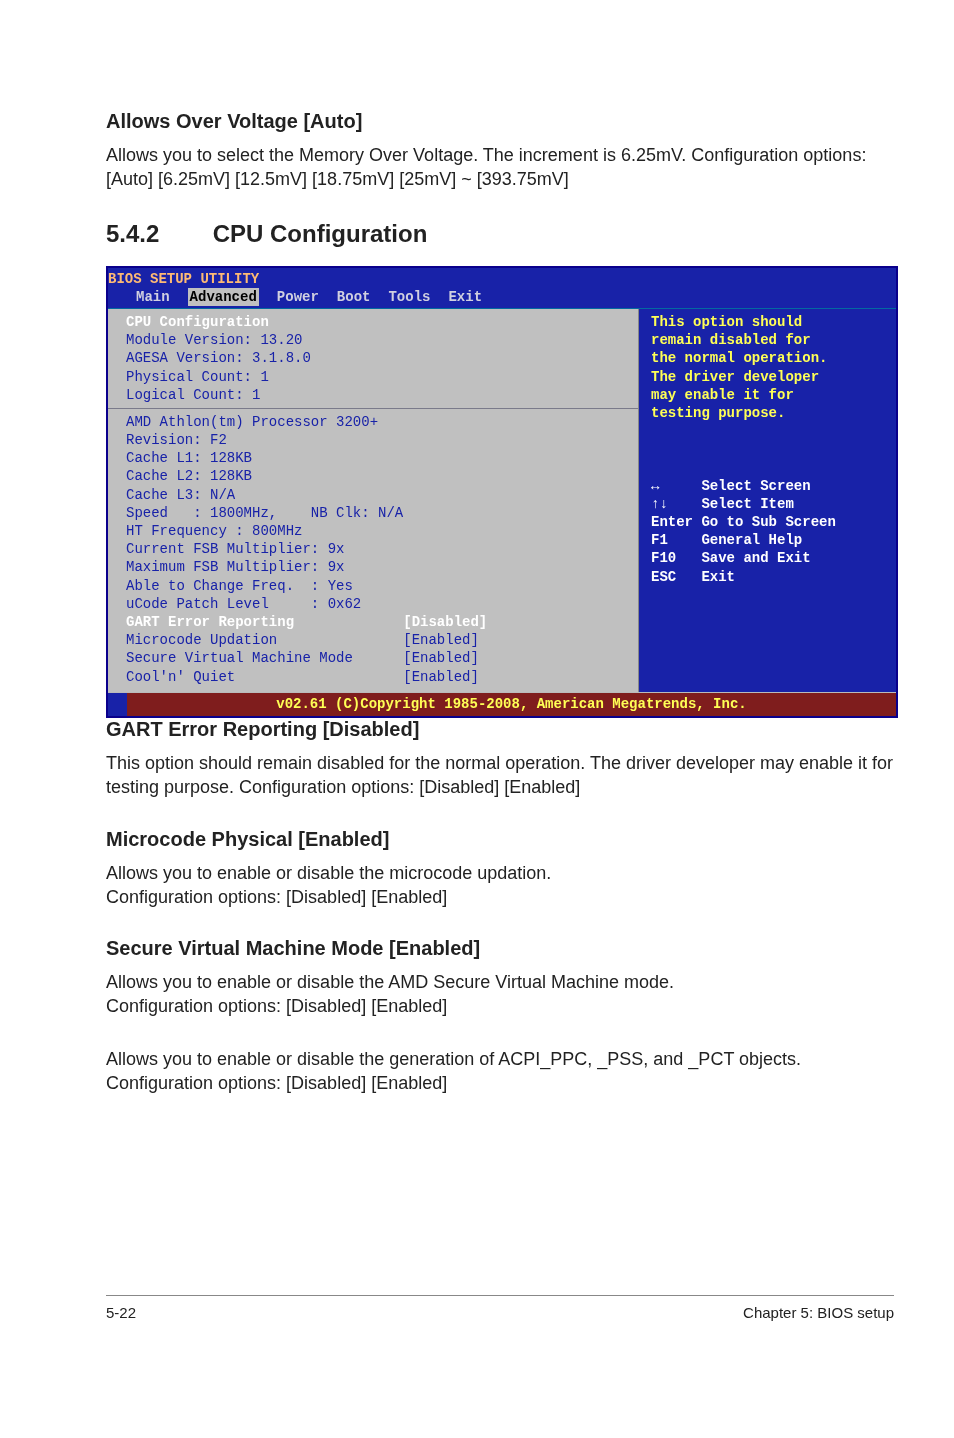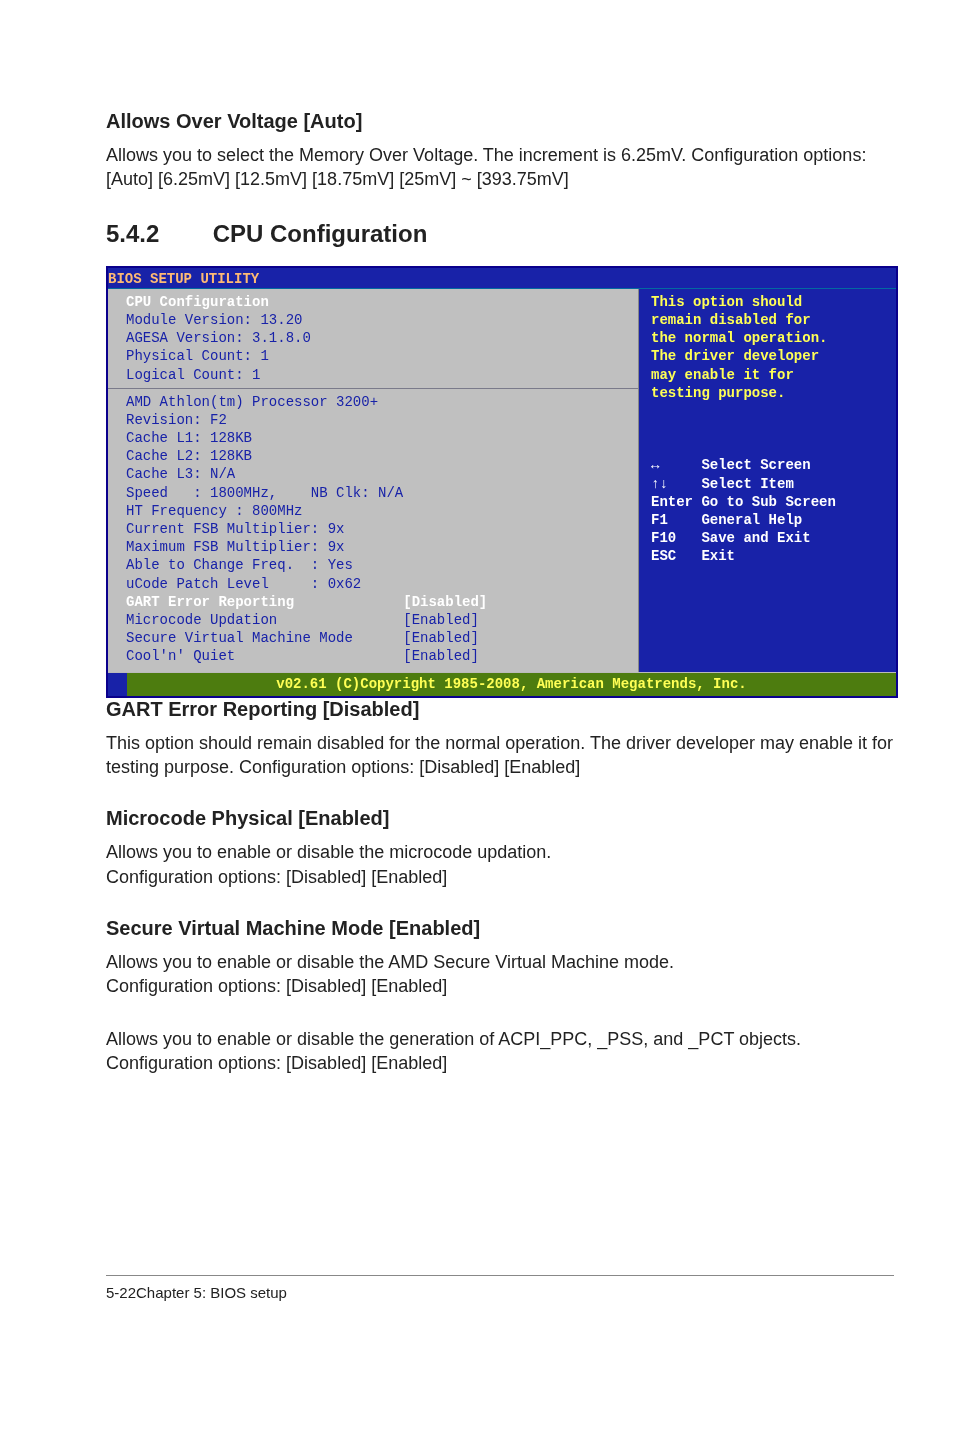--- a/index.html
+++ b/index.html
@@ -71,52 +71,61 @@
   width: 235px;
   background: #1822a8;
   color: #ffff55;
   padding: 4px 10px 6px 12px;
   font-weight: bold;
   white-space: pre;
 }
 .bios .right .w { color: #fff; }
 .bios .foot {
   text-align: center;
-  background: #4d7c0f;
+  background: #7f1d1d;
   color: #ffff55;
   font-weight: bold;
   padding: 2px 0 3px 0;
   margin-left: 19px;
 }
 .sep { border-top:1px solid #7a7a8a; margin:4px -10px 4px -18px; }
 .footer {
   position: relative;
   margin-top: 200px;
   border-top: 1px solid #888;
   padding: 8px 0 0 0;
   font-size: 15px;
   color: #222;
   display:flex;
+  justify-content: space-between;
 }
 </style>
 </head>
 <body>
 
 <div class="page">
 
   <h3 class="sec">Allows Over Voltage [Auto]</h3>
   <p class="body">Allows you to select the Memory Over Voltage. The increment is 6.25mV. Configuration options: [Auto] [6.25mV] [12.5mV] [18.75mV] [25mV] ~ [393.75mV]</p>
 
   <h2 class="num">
     <span class="n">5.4.2</span>
     <span>CPU Configuration</span>
   </h2>
 
   <div class="bios">
     <div class="title">BIOS SETUP UTILITY</div>
+    <div class="tabs">
+      <span>Main</span>
+      <span class="act">Advanced</span>
+      <span>Power</span>
+      <span>Boot</span>
+      <span>Tools</span>
+      <span>Exit</span>
+    </div>
     <div class="cols">
       <div class="left"><span class="w">CPU Configuration</span>
 <span>Module Version: 13.20
 AGESA Version: 3.1.8.0
 Physical Count: 1
 Logical Count: 1</span>
 <div class="sep"></div><span>AMD Athlon(tm) Processor 3200+
 Revision: F2
 Cache L1: 128KB
 Cache L2: 128KB

